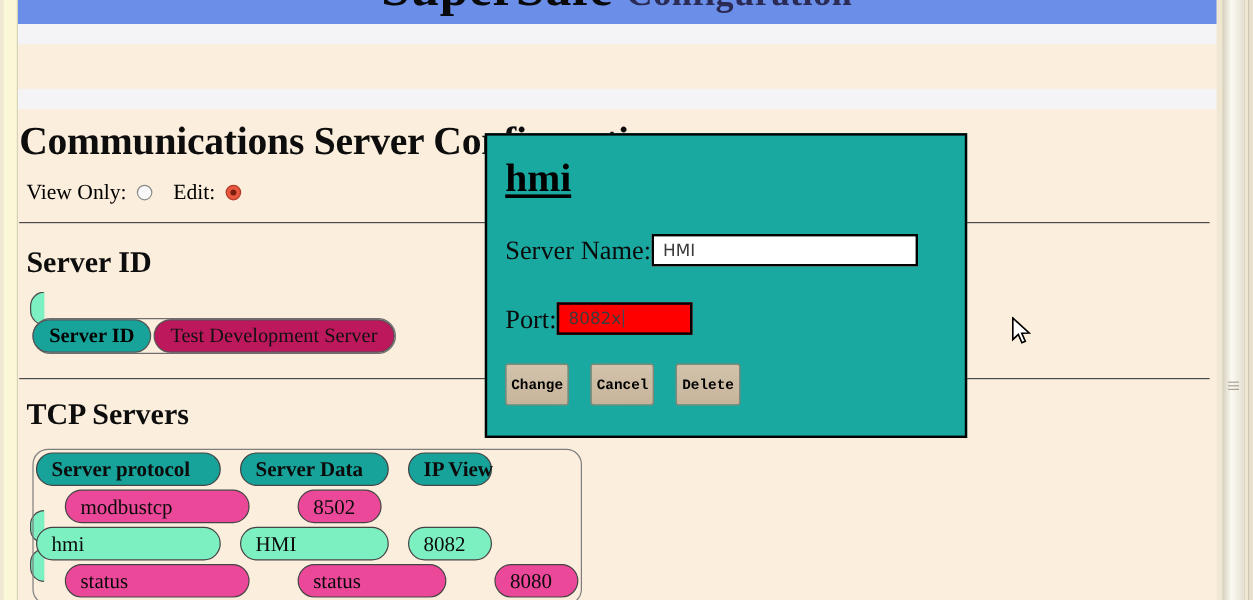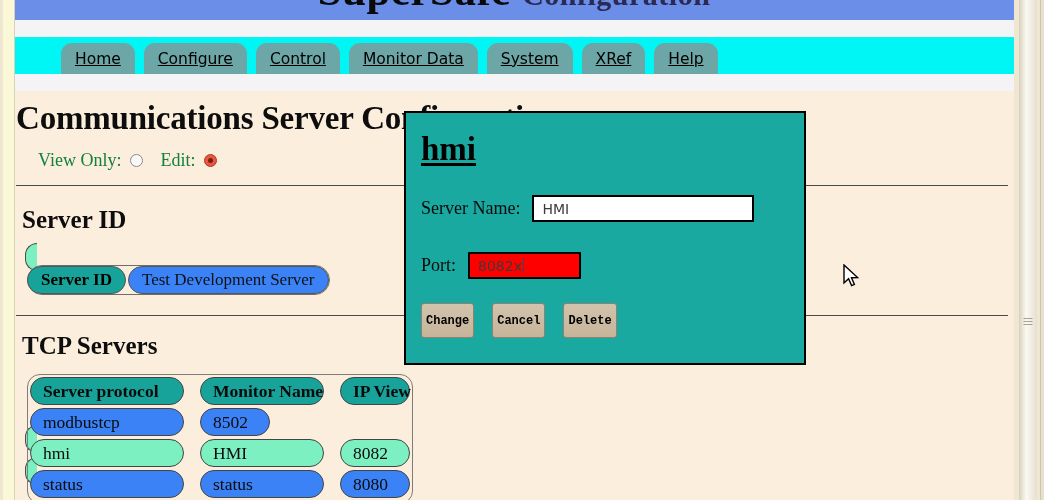--- a/index.html
+++ b/index.html
@@ -128,26 +128,26 @@
     font-family: "Liberation Serif", serif;
     font-weight: bold;
     font-size: 33px;
     color: #0d0d0d;
     white-space: nowrap;
     letter-spacing: -0.2px;
   }
 
   .mode-row {
     position: absolute;
-    left: 24px; top: 59px;
+    left: 8px; top: 59px;
     display: flex;
     align-items: center;
     font-family: "Liberation Serif", serif;
     font-size: 18px;
-    color: #15803d;
+    color: #000000;
   }
   .mode-row .lbl { margin-right: 9px; }
   .radio {
     width: 13px; height: 13px;
     border-radius: 50%;
     border: 1px solid #8b8b8b;
     background: #f8f8f8;
     display: inline-block;
     margin-right: 17px;
     position: relative;
@@ -214,21 +214,21 @@
     cursor: pointer;
     white-space: nowrap;
   }
   .pill.active {
     background: #17a39a;
     font-weight: bold;
     color: #000;
     margin-left: -1px;
   }
   .pill.plain {
-    background: #3b82f6;
+    background: #be185d;
     color: #111;
     margin-left: 2px;
   }
 
   
   .tcp-table {
     position: absolute;
     left: 13px; top: 283px;
     border: 1px solid #7d7d7d;
     border-radius: 13px;
@@ -248,21 +248,21 @@
     font-size: 17.5px;
     color: #0b0b0b;
     box-sizing: border-box;
     white-space: nowrap;
     cursor: pointer;
   }
   .tcell.c0 { width: 154px; }
   .tcell.c1 { width: 124px; }
   .tcell.c2 { width: 70px; }
   .tcell.hdr { background: #17a39a; font-weight: bold; }
-  .tcell.lite { background: #3b82f6; }
+  .tcell.lite { background: #ec4899; margin-left: 24px; }
   .tcell.sel  { background: #7df0c2; }
 
   
   .edge-blob {
     position: absolute;
     left: 11px;
     width: 12px;
     height: 28px;
     background: #7df0c2;
     border-radius: 14px 0 0 14px;
@@ -293,23 +293,23 @@
   }
   .field-row {
     position: absolute;
     display: flex;
     align-items: center;
   }
   .field-name-row { left: 15px; top: 82px; }
   .field-port-row { left: 15px; top: 139px; }
   .field-label {
     font-family: "Liberation Serif", serif;
-    font-size: 18px;
+    font-size: 22px;
     color: #0a0a0a;
-    margin-right: 12px;
+    margin-right: 0;
   }
   .text-input {
     border: 2px solid #000;
     background: #ffffff;
     font-family: "DejaVu Sans", sans-serif;
     font-size: 14px;
     color: #3b3b3b;
     padding: 0 8px;
     box-sizing: border-box;
     height: 27px;
@@ -418,31 +418,20 @@
 
     <div class="banner">
       <div class="banner-text">
         <span>SuperSafe</span>
         <span class="sub">Configuration</span>
       </div>
     </div>
 
     <div class="band-light-1"></div>
 
-    <div class="navbar">
-      <div class="nav-tabs">
-        <div class="nav-tab">Home</div>
-        <div class="nav-tab">Configure</div>
-        <div class="nav-tab">Control</div>
-        <div class="nav-tab">Monitor Data</div>
-        <div class="nav-tab">System</div>
-        <div class="nav-tab">XRef</div>
-        <div class="nav-tab">Help</div>
-      </div>
-    </div>
 
     <div class="band-light-2"></div>
 
     <div class="content">
 
       <div class="page-title">Communications Server Configuration</div>
 
       <div class="mode-row">
         <span class="lbl">View Only:</span>
         <span class="radio"></span>
@@ -464,21 +453,21 @@
       <div class="hr hr-2"></div>
 
       <div class="section-title section-tcp">TCP Servers</div>
 
       <div class="edge-blob" style="top:334px;"></div>
       <div class="edge-blob" style="top:366px;"></div>
 
       <div class="tcp-table">
         <div class="trow">
           <div class="tcell hdr c0">Server protocol</div>
-          <div class="tcell hdr c1">Monitor Name</div>
+          <div class="tcell hdr c1">Server Data</div>
           <div class="tcell hdr c2">IP View</div>
         </div>
 
         <div class="trow">
           <div class="tcell lite c0">modbustcp</div>
           <div class="tcell lite c2">8502</div>
         </div>
 
         <div class="trow">
           <div class="tcell sel c0">hmi</div>

